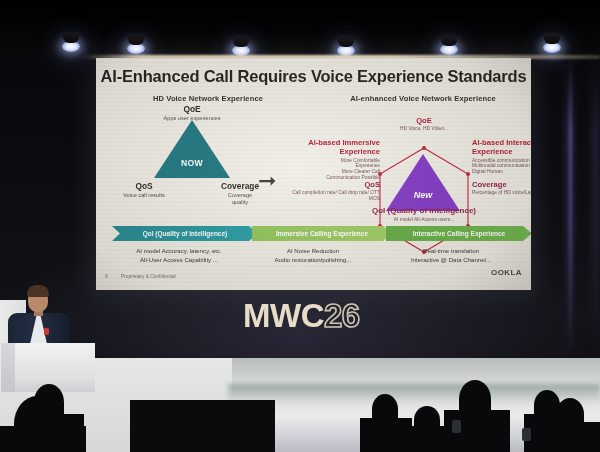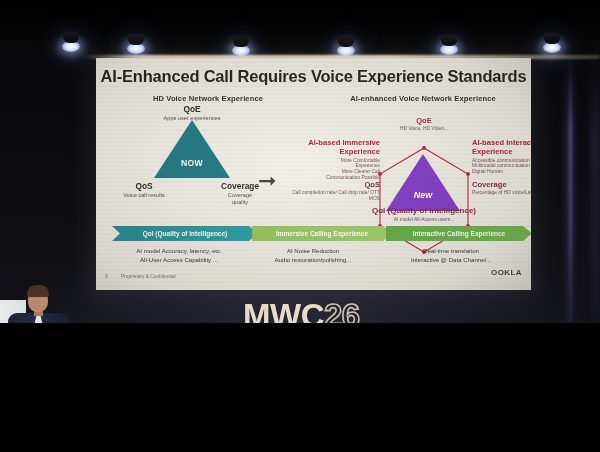--- a/index.html
+++ b/index.html
@@ -1,17 +1,17 @@
 <!DOCTYPE html>
 <html><head>
 <meta charset="utf-8">
 <style>
   html,body{margin:0;padding:0;background:#000;}
   body{width:600px;height:452px;overflow:hidden;font-family:"Liberation Sans",sans-serif;}
-  #stage{position:relative;width:600px;height:323px;overflow:hidden;
+  #stage{position:relative;width:600px;height:452px;overflow:hidden;
          background:#050507;}
 
   
   .hall{position:absolute;left:0;top:0;width:600px;height:452px;
         background:
           radial-gradient(ellipse 420px 160px at 300px 330px, rgba(60,58,80,.55), rgba(10,10,14,0) 70%),
           linear-gradient(180deg,#040406 0%,#08080c 10%,#0d0d12 45%,#121218 70%,#0a0a0e 100%);}
   .ceiling{position:absolute;left:0;top:0;width:600px;height:58px;
            background:linear-gradient(180deg,#000 0%,#050506 60%,#0a0a0c 100%);}
   .spot{position:absolute;width:18px;height:11px;border-radius:50%;

